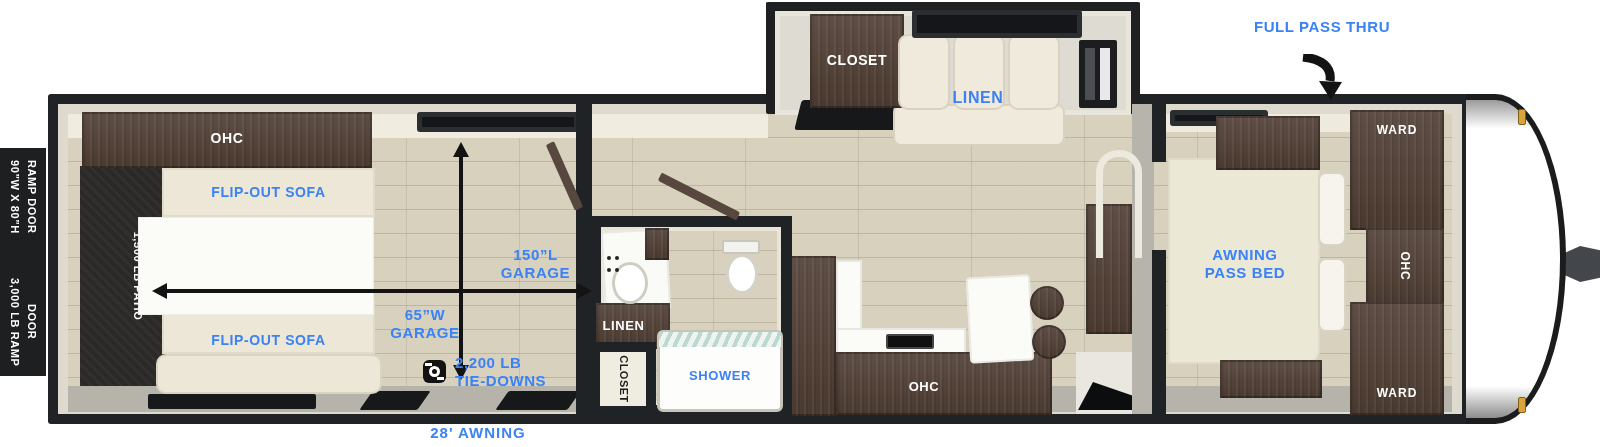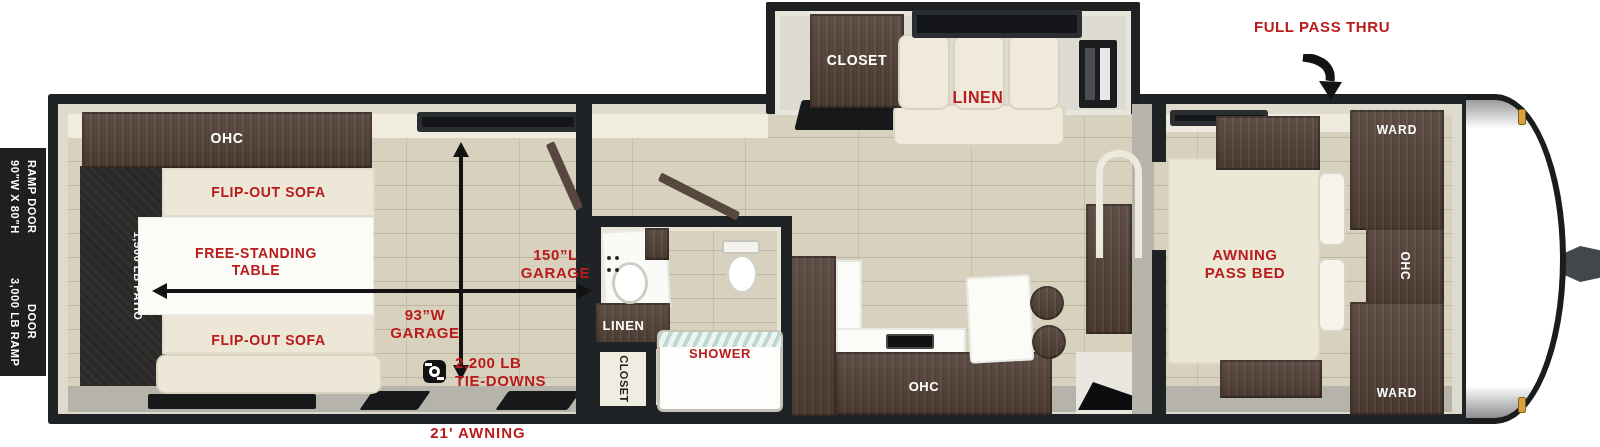--- a/index.html
+++ b/index.html
@@ -1,19 +1,19 @@
 <!DOCTYPE html>
 <html><head>
 <meta charset="utf-8">
 <style>
   html,body{margin:0;padding:0;background:#ffffff;}
   .canvas{position:relative;width:1600px;height:447px;background:#fff;overflow:hidden;
           font-family:"Liberation Sans",sans-serif;}
   .abs{position:absolute;}
-  .lbl{position:absolute;font-weight:700;color:#b91c1c;text-align:center;line-height:1.2;
+  .lbl{position:absolute;font-weight:700;color:#3b82f6;text-align:center;line-height:1.2;
        letter-spacing:.6px;white-space:nowrap;z-index:10;}
   .w{color:#ffffff;}
   .fs15{font-size:15px;}
   .fs14{font-size:14px;}
   .fs13{font-size:13px;}
   .fs12{font-size:12px;}
   .fs11{font-size:11px;}
   .vwrap{writing-mode:vertical-lr;-webkit-text-orientation:sideways;text-orientation:sideways;
          text-align:center;line-height:1.55;}
   .wall{background:#202325;}
@@ -75,40 +75,36 @@
   <div class="abs patio" style="left:80px;top:166px;width:114px;height:220px;z-index:3;">
     <div class="vwrap fs11 w abs" style="left:50%;top:50%;transform:translate(-50%,-50%);font-weight:700;letter-spacing:.6px;">1,500 LB PATIO</div>
   </div>
   <div class="abs cab" style="left:82px;top:112px;width:290px;height:56px;z-index:4;"></div>
   <div class="lbl fs14 w" style="left:82px;top:130px;width:290px;">OHC</div>
 
   <div class="abs cream" style="left:162px;top:168px;width:213px;height:49px;z-index:3;"></div>
   <div class="lbl fs14" style="left:162px;top:184px;width:213px;">FLIP-OUT SOFA</div>
 
   <div class="abs" style="left:138px;top:217px;width:236px;height:98px;background:#fbfbf8;box-shadow:inset 0 0 0 1px rgba(0,0,0,.06);z-index:4;"></div>
-  <div class="lbl fs14" style="left:138px;top:245px;width:236px;">
-    <div>FREE-STANDING</div>
-    <div>TABLE</div>
-  </div>
 
   <div class="abs cream" style="left:162px;top:298px;width:213px;height:56px;z-index:3;"></div>
   <div class="lbl fs14" style="left:162px;top:332px;width:213px;">FLIP-OUT SOFA</div>
   <div class="abs" style="left:156px;top:354px;width:226px;height:40px;background:#ece7d6;border:2px solid #d9d4c2;border-radius:10px;box-sizing:border-box;z-index:4;"></div>
 
   <div class="abs darkglass" style="left:417px;top:112px;width:162px;height:20px;z-index:4;"></div>
 
   <div class="arrow-h" style="left:166px;top:289px;width:412px;"></div>
   <div class="arrow-v" style="left:459px;top:156px;height:210px;"></div>
 
-  <div class="lbl fs15" style="left:498px;top:246px;width:115px;">
+  <div class="lbl fs15" style="left:478px;top:246px;width:115px;">
     <div>150”L</div>
     <div>GARAGE</div>
   </div>
   <div class="lbl fs15" style="left:370px;top:306px;width:110px;">
-    <div>93”W</div>
+    <div>65”W</div>
     <div>GARAGE</div>
   </div>
   <div class="tiedown" style="left:423px;top:360px;"></div>
   <div class="lbl fs15" style="left:455px;top:354px;width:120px;text-align:left;">
     <div>2,200 LB</div>
     <div>TIE-DOWNS</div>
   </div>
 
   <div class="abs wall" style="left:576px;top:104px;width:16px;height:310px;z-index:6;"></div>
   <div class="abs" style="left:560px;top:140px;width:9px;height:72px;background:#57473e;transform:rotate(-24deg);z-index:6;border-radius:2px;"></div>
@@ -118,21 +114,21 @@
   <div class="abs" style="left:603px;top:230px;width:66px;height:82px;background:#fafaf7;border-radius:4px;transform:rotate(-3deg);box-shadow:inset 0 0 0 2px rgba(0,0,0,.07);z-index:6;"></div>
   <div class="abs" style="left:612px;top:262px;width:36px;height:42px;background:#fff;border:3px solid #cfccc4;border-radius:50%;box-sizing:border-box;z-index:7;"></div>
   <div class="abs" style="left:607px;top:256px;width:4px;height:4px;background:#222;border-radius:50%;box-shadow:0 12px 0 #222,8px 0 0 #222,8px 12px 0 #222;z-index:7;"></div>
   <div class="abs cab" style="left:645px;top:228px;width:24px;height:32px;z-index:6;"></div>
   <div class="abs" style="left:722px;top:240px;width:38px;height:14px;background:#f2f2ef;border:2px solid #c9c6be;border-radius:3px;box-sizing:border-box;z-index:6;"></div>
   <div class="abs" style="left:726px;top:254px;width:32px;height:40px;background:#ffffff;border:3px solid #d4d1c9;border-radius:50%;box-sizing:border-box;z-index:6;"></div>
   <div class="abs cab" style="left:596px;top:303px;width:74px;height:46px;z-index:6;"></div>
   <div class="lbl fs13 w" style="left:576px;top:318px;width:95px;">LINEN</div>
   <div class="abs" style="left:657px;top:330px;width:126px;height:82px;background:#fdfdfb;border:3px solid #c6c3bb;border-radius:6px;box-sizing:border-box;z-index:6;"></div>
   <div class="abs" style="left:659px;top:332px;width:122px;height:15px;background:repeating-linear-gradient(115deg,#bdd8cf 0 4px,#eef4f1 4px 9px);z-index:7;"></div>
-  <div class="lbl fs13" style="left:657px;top:346px;width:126px;">SHOWER</div>
+  <div class="lbl fs13" style="left:657px;top:368px;width:126px;">SHOWER</div>
 
   <div class="abs" style="left:590px;top:342px;width:66px;height:74px;border:10px solid #202325;background:#efece0;box-sizing:border-box;z-index:6;">
     <div class="vwrap fs11 abs" style="left:50%;top:50%;transform:translate(-50%,-50%);font-weight:700;color:#1c1c1c;letter-spacing:.5px;">CLOSET</div>
   </div>
 
   <div class="abs cab" style="left:780px;top:256px;width:56px;height:160px;z-index:4;"></div>
   <div class="abs white-top" style="left:836px;top:260px;width:26px;height:74px;z-index:4;"></div>
   <div class="abs white-top" style="left:836px;top:328px;width:130px;height:26px;z-index:4;"></div>
   <div class="abs" style="left:886px;top:334px;width:48px;height:15px;background:#111;border:2px solid #454545;box-sizing:border-box;border-radius:2px;z-index:5;"></div>
   <div class="abs cab" style="left:836px;top:352px;width:216px;height:63px;z-index:4;"></div>
@@ -189,15 +185,15 @@
   <div class="abs" style="left:1518px;top:397px;width:6px;height:14px;background:#d9a43b;border:1px solid #7e5f1d;border-radius:2px;z-index:6;"></div>
 
   <div class="lbl fs15" style="left:1232px;top:18px;width:180px;">
     <div>FULL PASS THRU</div>
   </div>
   <svg width="52" height="48" viewBox="0 0 52 48" style="position:absolute;left:1298px;top:54px;z-index:10;">
     <path d="M5 3 C 24 5, 34 13, 32 27" fill="none" stroke="#131313" stroke-width="9"></path>
     <polygon points="33,46 21,27 44,28" fill="#131313"></polygon>
   </svg>
 
-  <div class="lbl fs15" style="left:388px;top:424px;width:180px;letter-spacing:1px;">21' AWNING</div>
+  <div class="lbl fs15" style="left:388px;top:424px;width:180px;letter-spacing:1px;">28' AWNING</div>
 
 </div>
 
 </body></html>

